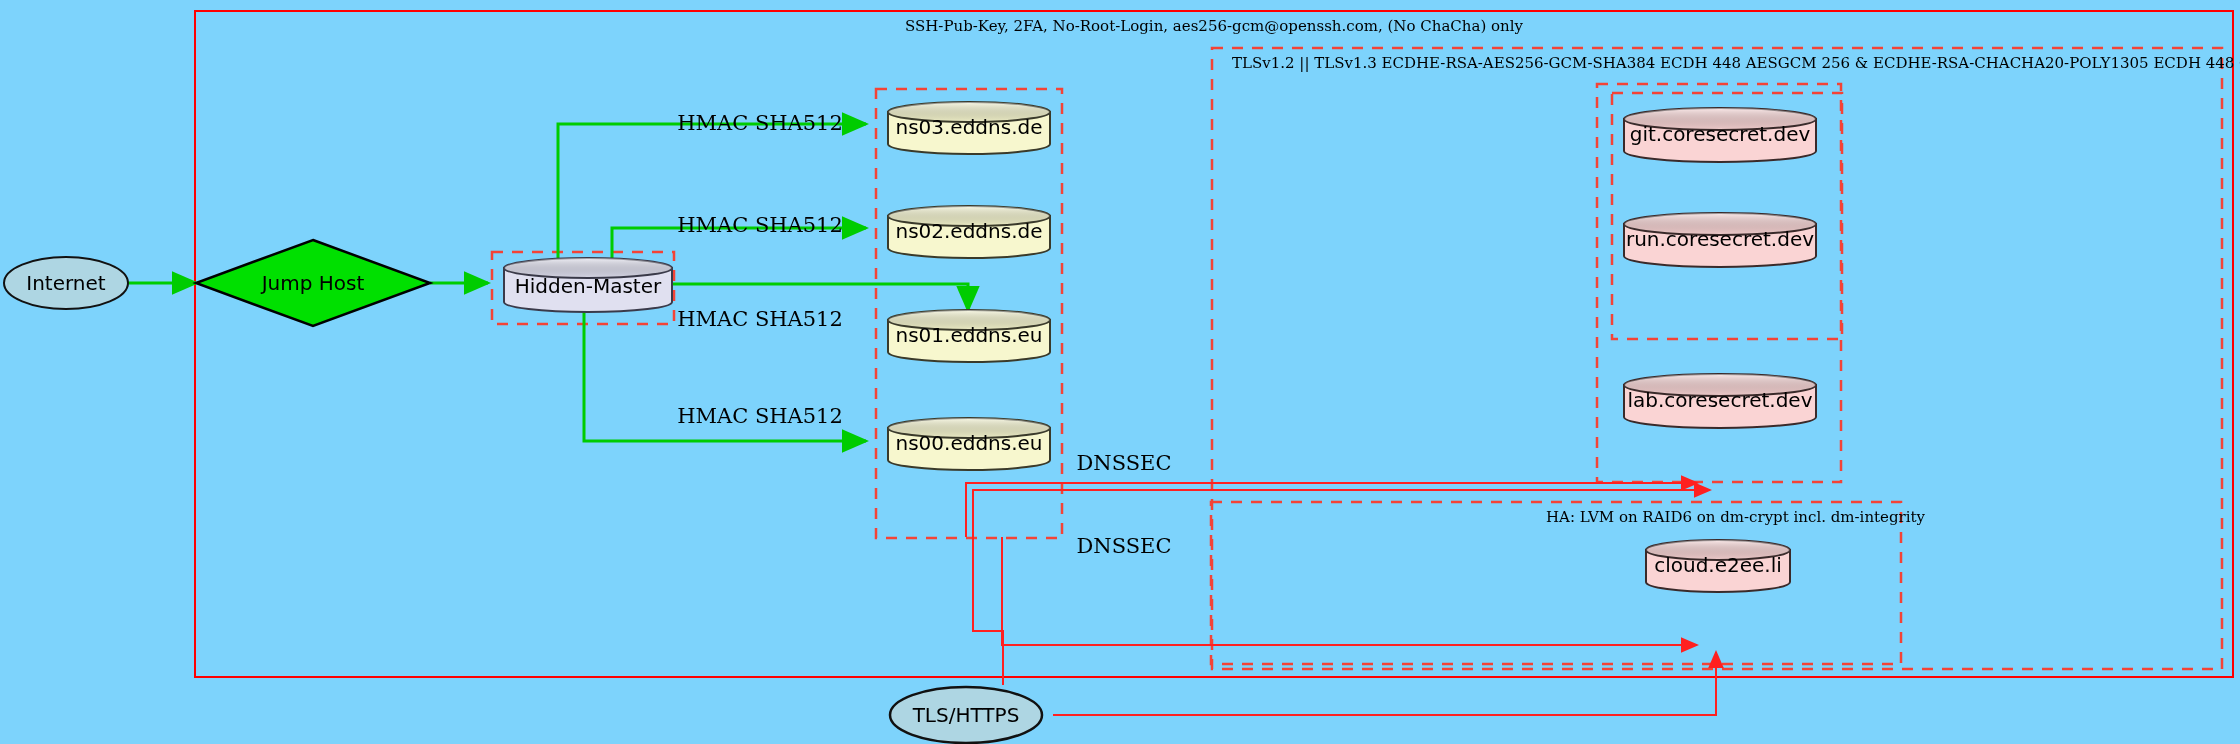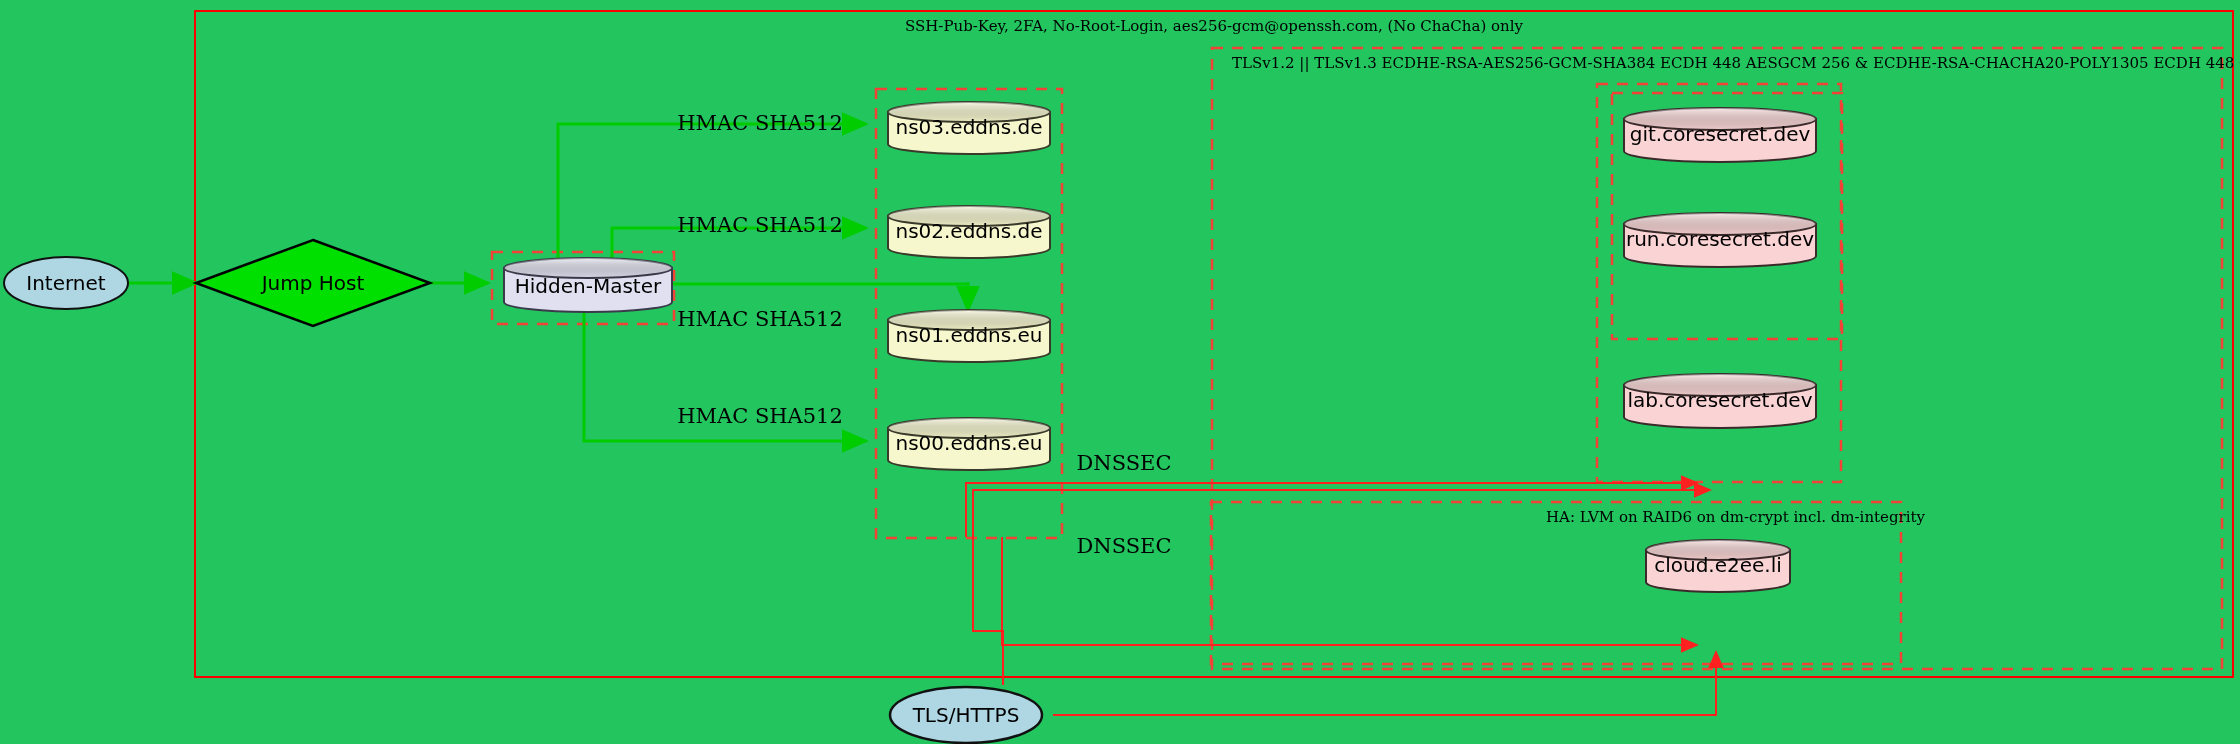--- a/index.html
+++ b/index.html
@@ -1,17 +1,17 @@
 <!DOCTYPE html>
 <html><head>
 <meta charset="utf-8">
 <style>
   html,body{margin:0;padding:0;background:#ffffff;}
   body{font-family:"Liberation Sans",sans-serif;}
-  #stage{position:relative;width:2240px;height:744px;background:#22c55e;overflow:hidden;}
+  #stage{position:relative;width:2240px;height:744px;background:#7dd3fc;overflow:hidden;}
   svg#diagram{position:absolute;left:0;top:0;width:2240px;height:744px;}
   .node-label{font-family:"DejaVu Sans",sans-serif;font-size:20px;fill:#000;text-anchor:middle;dominant-baseline:middle;}
   .edge-label{font-family:"DejaVu Serif",serif;font-size:21px;fill:#000;text-anchor:middle;dominant-baseline:middle;}
   .cluster-label{font-family:"DejaVu Serif",serif;font-size:15px;fill:#000;dominant-baseline:middle;}
   .cluster-label-c{font-family:"DejaVu Serif",serif;font-size:15px;fill:#000;text-anchor:middle;dominant-baseline:middle;}
 </style>
 </head>
 <body>
 
 <div id="stage">

